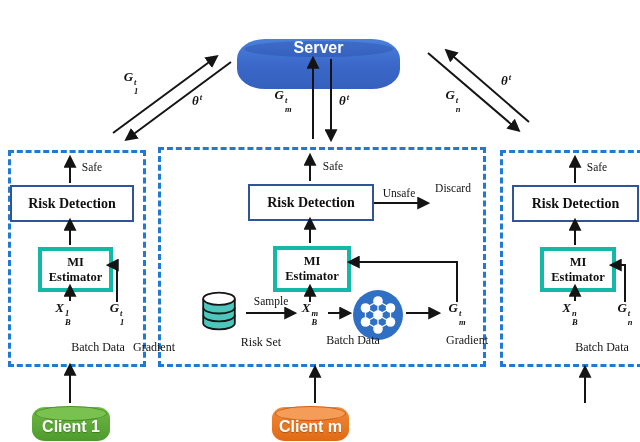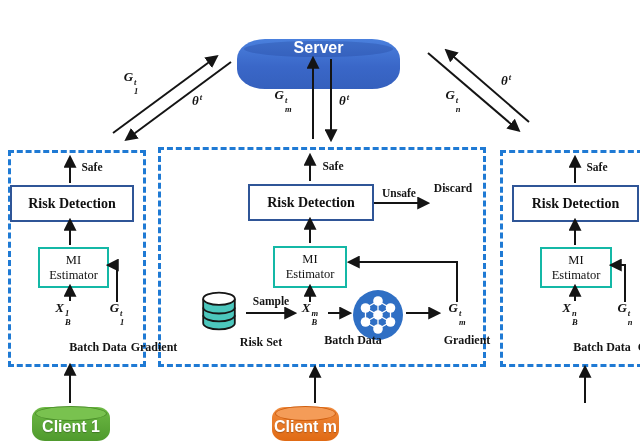--- a/index.html
+++ b/index.html
@@ -4,25 +4,25 @@
 <style>
   html,body{margin:0;padding:0;background:#fff;}
   .canvas{position:relative;width:640px;height:442px;background:#fff;overflow:hidden;
           font-family:"Liberation Serif",serif;color:#111;}
   .layer{position:absolute;left:0;top:0;width:640px;height:442px;}
   
   .panel{position:absolute;border:3px dashed #1f7ad4;background:transparent;}
   
   .riskbox{position:absolute;border:2px solid #2f5597;background:#fff;display:flex;
            align-items:center;justify-content:center;font-weight:700;font-size:14px;}
-  .mibox{position:absolute;border:2px solid #14b8a6;background:#fff;display:flex;
+  .mibox{position:absolute;border:4px solid #14b8a6;background:#fff;display:flex;
          flex-direction:column;align-items:center;justify-content:center;
-         font-weight:400;font-size:12.5px;line-height:1.2;}
-  
-  .lbl{position:absolute;transform:translate(-50%,-50%);font-weight:700;
+         font-weight:700;font-size:12.5px;line-height:1.2;}
+  
+  .lbl{position:absolute;transform:translate(-50%,-50%);font-weight:400;
        white-space:nowrap;color:#141414;}
   .s11{font-size:11.5px;} .s12{font-size:12px;margin-left:40px;}
   
   .math{position:absolute;transform:translate(-50%,-50%);font-weight:700;
         font-style:italic;font-size:13px;white-space:nowrap;color:#141414;}
   .scripts{display:inline-flex;flex-direction:column;align-items:flex-start;
            font-size:8.5px;line-height:1.05;vertical-align:-4px;margin-left:1px;}
   .msup{font-size:8.5px;vertical-align:5px;margin-left:1px;}
   
   .server{position:absolute;left:237px;top:5px;width:163px;height:50px;
@@ -237,17 +237,17 @@
         <span>t</span>
         <span>n</span>
       </span>
   </span>
   <span class="lbl s12" style="left:562px;top:347px;">Batch Data</span>
   <span class="lbl s12" style="left:621px;top:347px;">Gradient</span>
 
   <div class="client c-green" style="left:32px;top:407px;width:78px;">
     <span class="ctext">Client 1</span>
   </div>
-  <div class="client c-orange" style="left:272px;top:407px;width:67px;align-items:flex-end;">
+  <div class="client c-orange" style="left:272px;top:407px;width:77px;align-items:flex-end;">
     <span class="ctext">Client m</span>
   </div>
 
 </div>
 
 </body></html>

